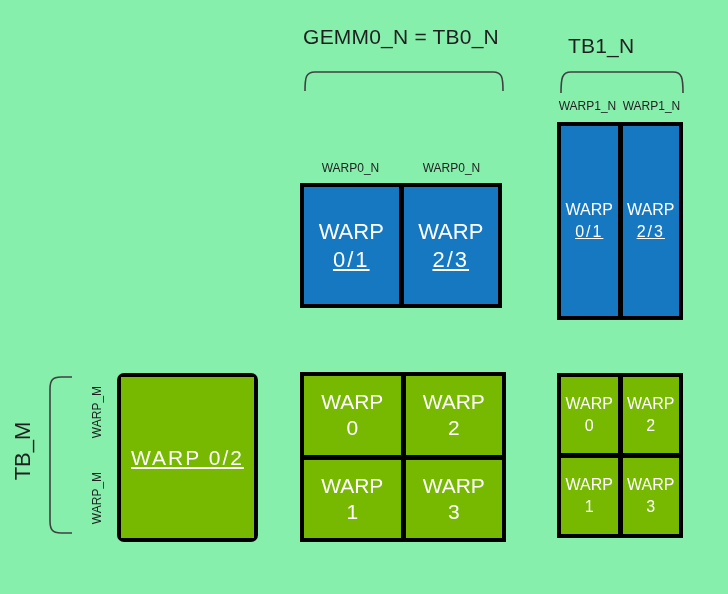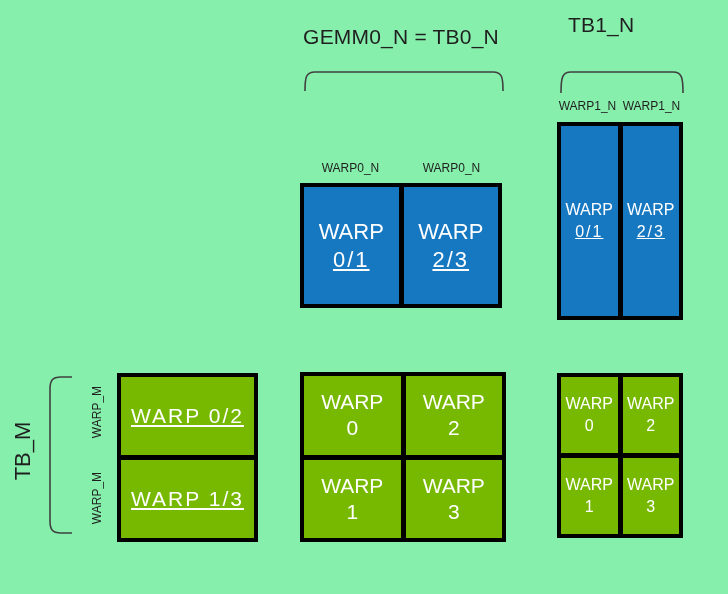--- a/index.html
+++ b/index.html
@@ -19,21 +19,21 @@
   }
   .rot{transform:rotate(-90deg);transform-origin:center center;}
   .tbm{
     color:#1f1f1f;font-size:22px;text-align:center;white-space:nowrap;
   }
   
   .block{
     background:#000000;display:flex;padding:4px;gap:5px;box-sizing:border-box;
   }
   .block.cols{flex-direction:row;}
-  .block.rows{flex-direction:column;}
+  .block.rows{flex-direction:column;border-radius:7px;}
   .grid2{
     background:#000000;display:grid;grid-template-columns:1fr 1fr;grid-template-rows:1fr 1fr;
     padding:4px;gap:5px;box-sizing:border-box;
   }
   .cell{
     flex:1;display:flex;flex-direction:column;align-items:center;justify-content:center;
     color:#ffffff;text-align:center;
   }
   .cell.blue{background:var(--blue,#1778C2);}
   .cell.green{background:var(--green,#76B900);}
@@ -49,21 +49,21 @@
 <div class="canvas">
 
   <svg class="overlay" width="728" height="594" viewBox="0 0 728 594">
     <path d="M305,91 C305,77 306,72 315,72 L493,72 C502,72 503,77 503,91" fill="none" stroke="#404040" stroke-width="1.6"></path>
     <path d="M561,93 C561,78 562,72 571,72 L673,72 C682,72 683,78 683,93" fill="none" stroke="#404040" stroke-width="1.6"></path>
     <path d="M72,377 L61,377 C52,377 50,381 50,389 L50,521 C50,529 52,533 61,533 L72,533" fill="none" stroke="#404040" stroke-width="1.6"></path>
   </svg>
 
   <div class="abs title title-center" style="left:300px;top:23px;width:202px;">GEMM0_N = TB0_N</div>
   <div class="abs" style="left:562px;top:11px;width:140px;">
-    <div class="title" style="padding-left:6px;">TB1_N</div>
+    <div class="title" style="padding-left:6px;margin-top:21px;">TB1_N</div>
   </div>
 
   <div class="abs ticklabel" style="left:300px;top:161px;width:101px;">WARP0_N</div>
   <div class="abs ticklabel" style="left:401px;top:161px;width:101px;">WARP0_N</div>
   <div class="abs ticklabel" style="left:556px;top:99px;width:63px;">WARP1_N</div>
   <div class="abs ticklabel" style="left:620px;top:99px;width:63px;">WARP1_N</div>
 
   <div class="abs tbm rot" style="left:-28px;top:439px;width:100px;height:24px;">TB_M</div>
   <div class="abs ticklabel rot" style="left:56px;top:404px;width:84px;height:16px;">WARP_M</div>
   <div class="abs ticklabel rot" style="left:56px;top:490px;width:84px;height:16px;">WARP_M</div>
@@ -86,23 +86,20 @@
     </div>
     <div class="cell blue f-sm">
       <div>WARP</div>
       <div class="slashy">2/3</div>
     </div>
   </div>
 
   <div class="abs block rows" style="left:117px;top:373px;width:141px;height:169px;">
     <div class="cell green f-mid">
       <div class="slashy">WARP 0/2</div>
-    </div>
-    <div class="cell green f-mid">
-      <div class="slashy">WARP 1/3</div>
     </div>
   </div>
 
   <div class="abs grid2" style="left:300px;top:372px;width:206px;height:170px;">
     <div class="cell green f-mid">
       <div>WARP</div>
       <div>0</div>
     </div>
     <div class="cell green f-mid">
       <div>WARP</div>

